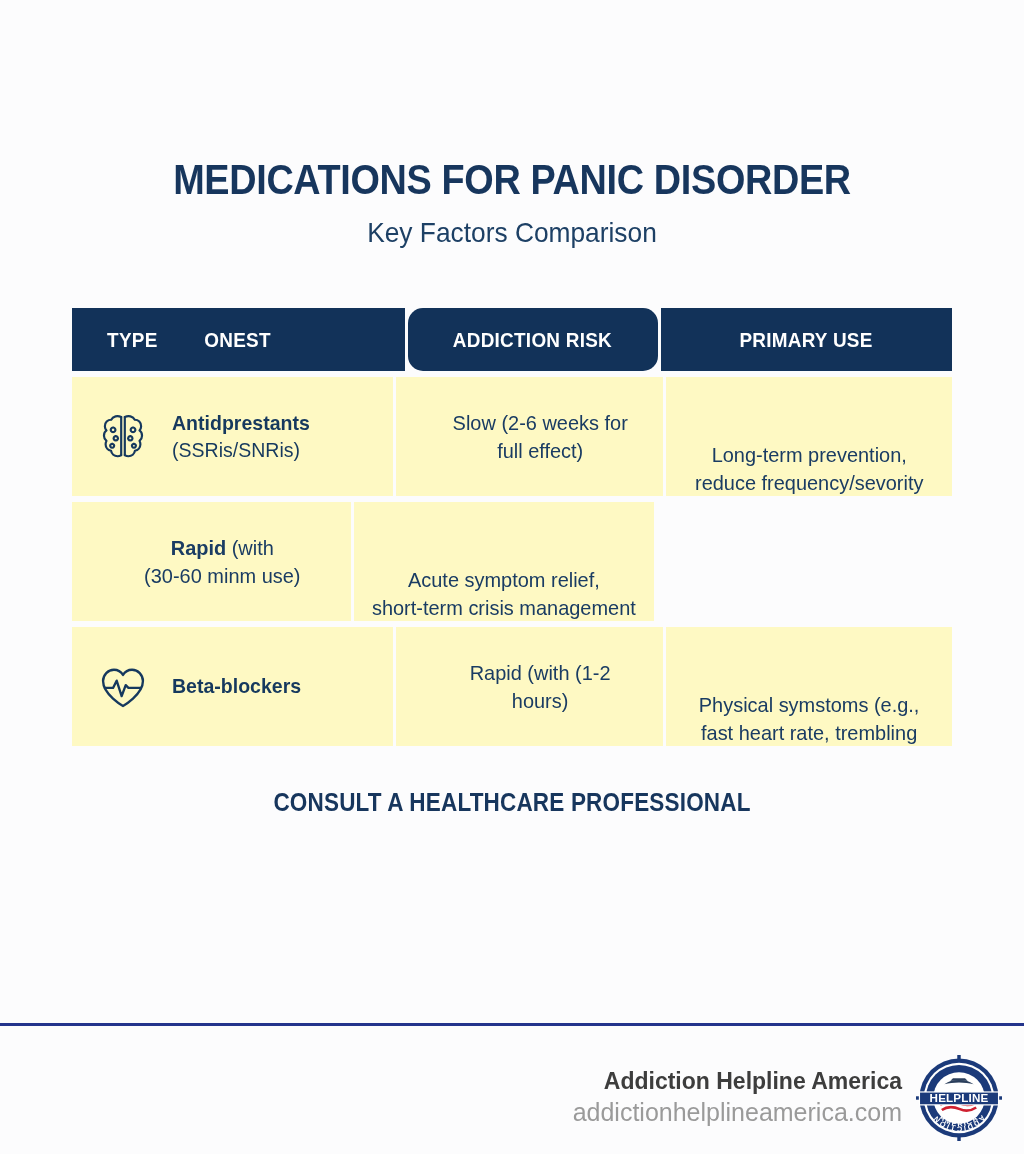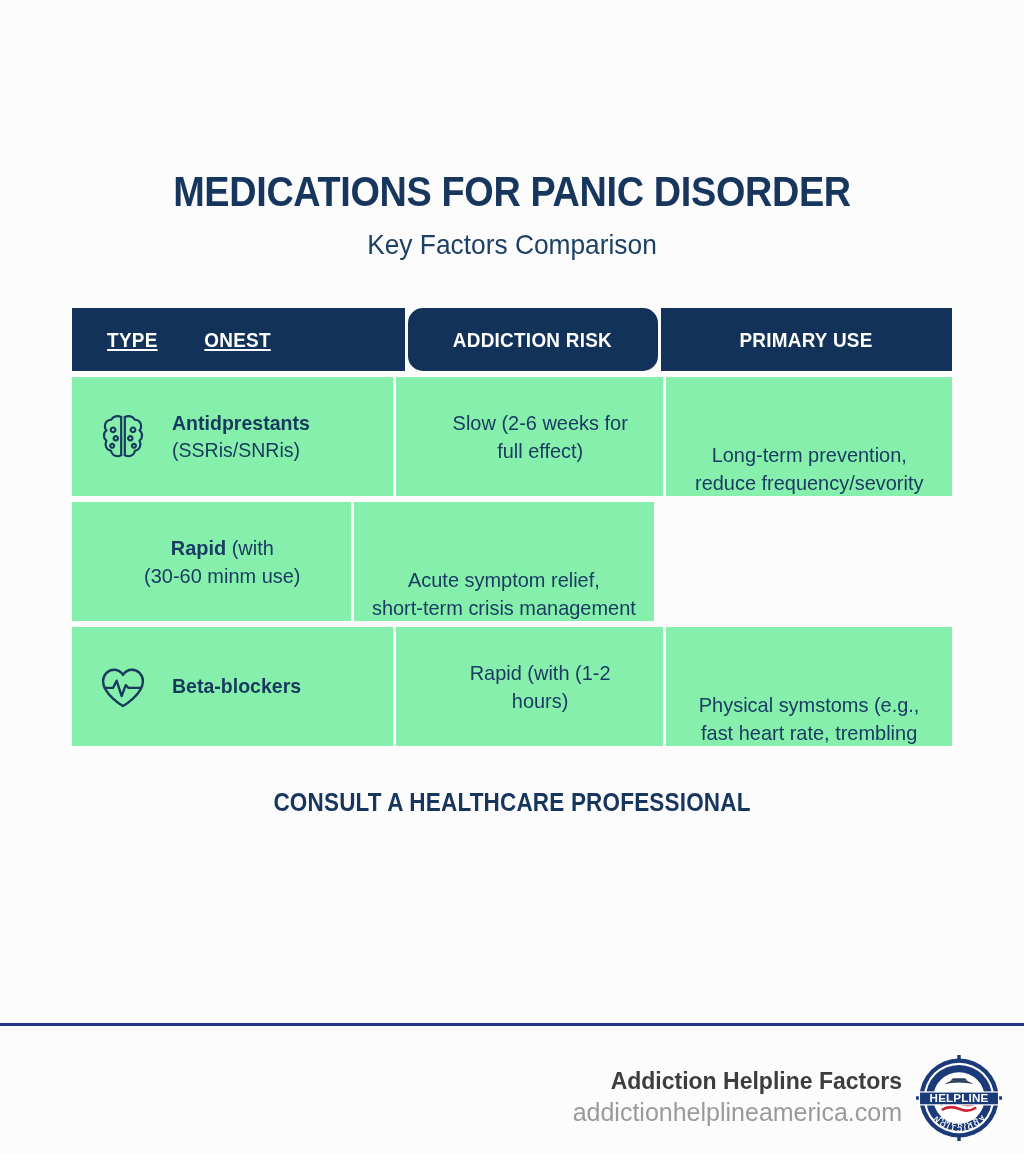--- a/index.html
+++ b/index.html
@@ -12,21 +12,21 @@
     background: #fcfcfd;
     font-family: "Liberation Sans", sans-serif;
     overflow: hidden;
     position: relative;
   }
 
   
   .headings {
     position: absolute;
     left: 0;
-    top: 170px;
+    top: 158px;
     width: 1024px;
     text-align: center;
   }
   .main-title {
     font-family: "Liberation Sans Narrow", "Liberation Sans", sans-serif;
     font-size: 43px;
     font-weight: bold;
     letter-spacing: -0.4px;
     color: #17365d;
     text-transform: uppercase;
@@ -65,38 +65,37 @@
     font-weight: bold;
     font-size: 21px;
     letter-spacing: 0.3px;
     transform-origin: center;
   }
   .th-inner { transform: scaleX(0.9); }
   .th-type {
     width: 316px;
     padding-left: 26px;
     justify-content: flex-start;
-    text-decoration: underline;
   }
   .th-type .th-inner {
     display: flex;
     gap: 52px;
     transform: scaleX(0.9);
   }
   .th-risk { width: 258px; justify-content: center; border-radius: 15px; }
   .th-use  { width: 300px; justify-content: center; }
 
   .row {
     display: flex;
     gap: 3px;
     margin-top: 6px;
     height: 119px;
   }
   .cell {
-    background: #86efac;
+    background: #fef9c3;
     display: flex;
     align-items: center;
     color: #16395e;
   }
   .cell-type {
     width: 316px;
     padding-left: 20px;
     gap: 18px;
   }
   .cell-risk { width: 258px; justify-content: center; text-align: center; padding-left: 21px; }
@@ -279,21 +278,21 @@
     </div>
   </div>
 </div>
 
 <div class="cta">CONSULT A HEALTHCARE PROFESSIONAL</div>
 
 <div class="hr"></div>
 
 <div class="footer">
   <div class="footer-text">
-    <div class="brand">Addiction Helpline Factors</div>
+    <div class="brand">Addiction Helpline America</div>
     <div class="brand-url">addictionhelplineamerica.com</div>
   </div>
   <svg class="logo" viewBox="0 0 100 100">
     <defs>
       <path id="arcTop" d="M50,50 m-33,0 a33,33 0 0,1 66,0" transform="rotate(180 50 50)"></path>
       <path id="arcBot" d="M50,50 m-33,0 a33,33 0 0,0 66,0"></path>
     </defs>
     <g>
       <circle cx="50" cy="50" r="46" fill="#1b3a7a"></circle>
       <g fill="#1b3a7a">

